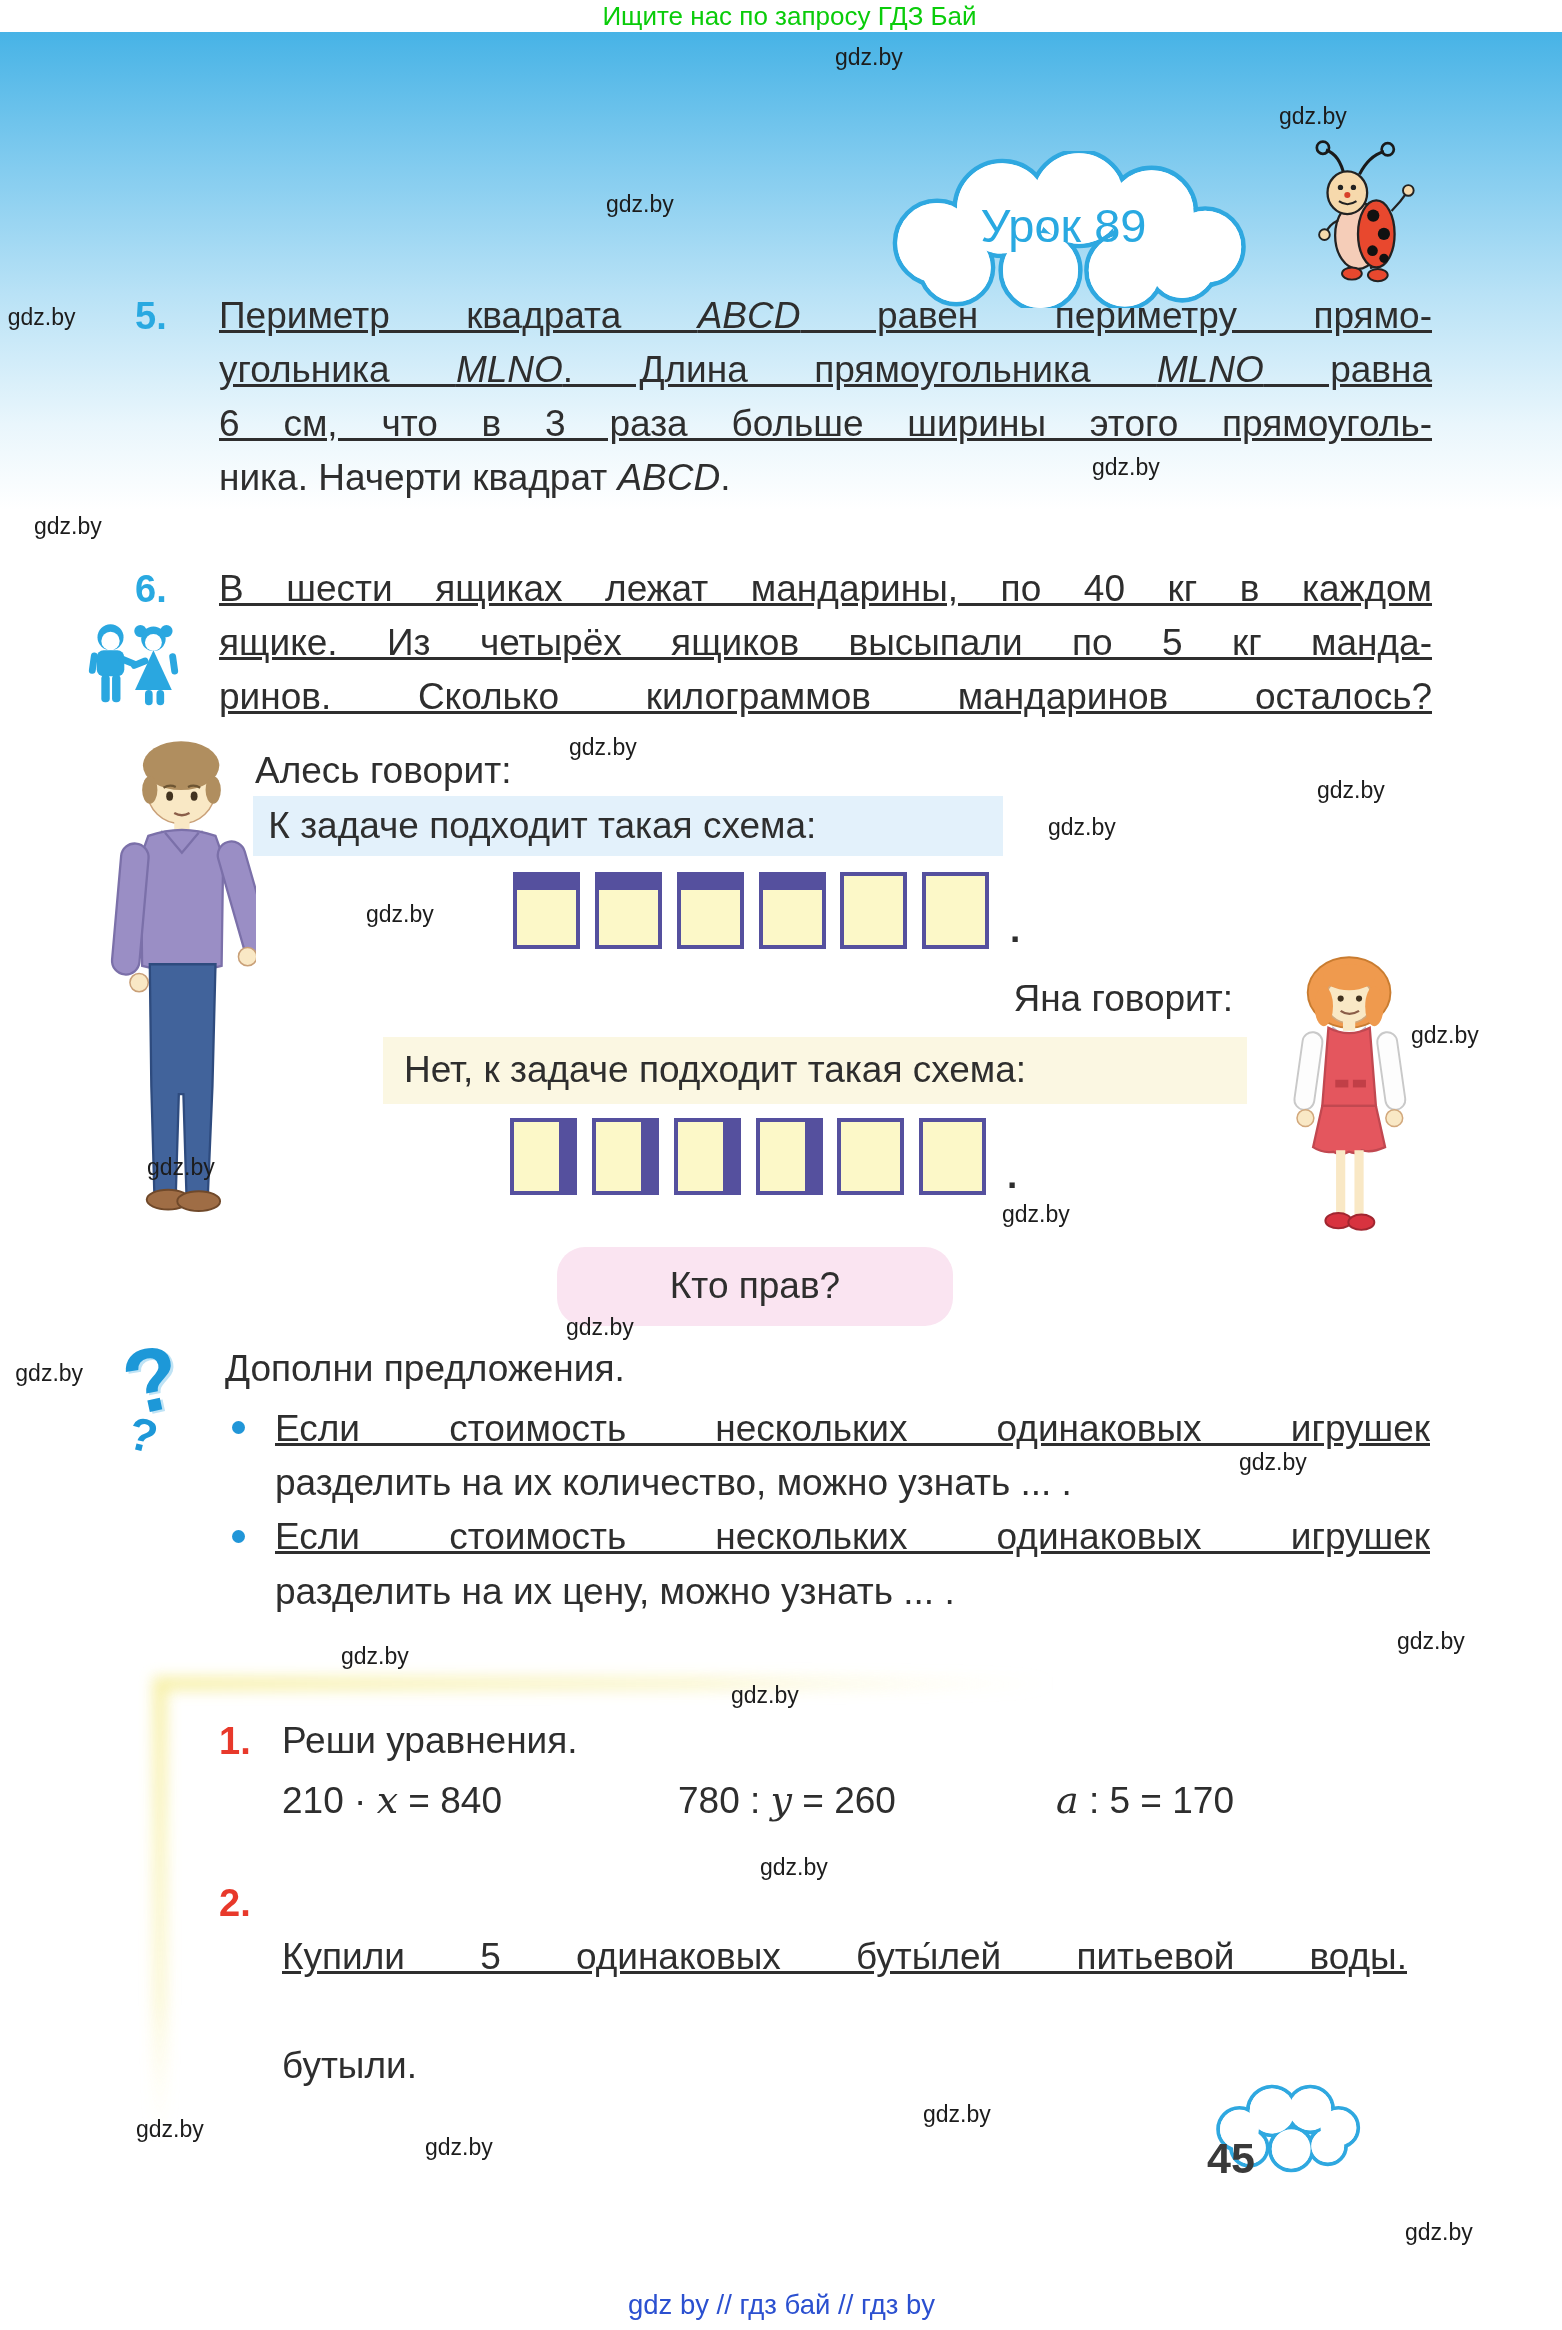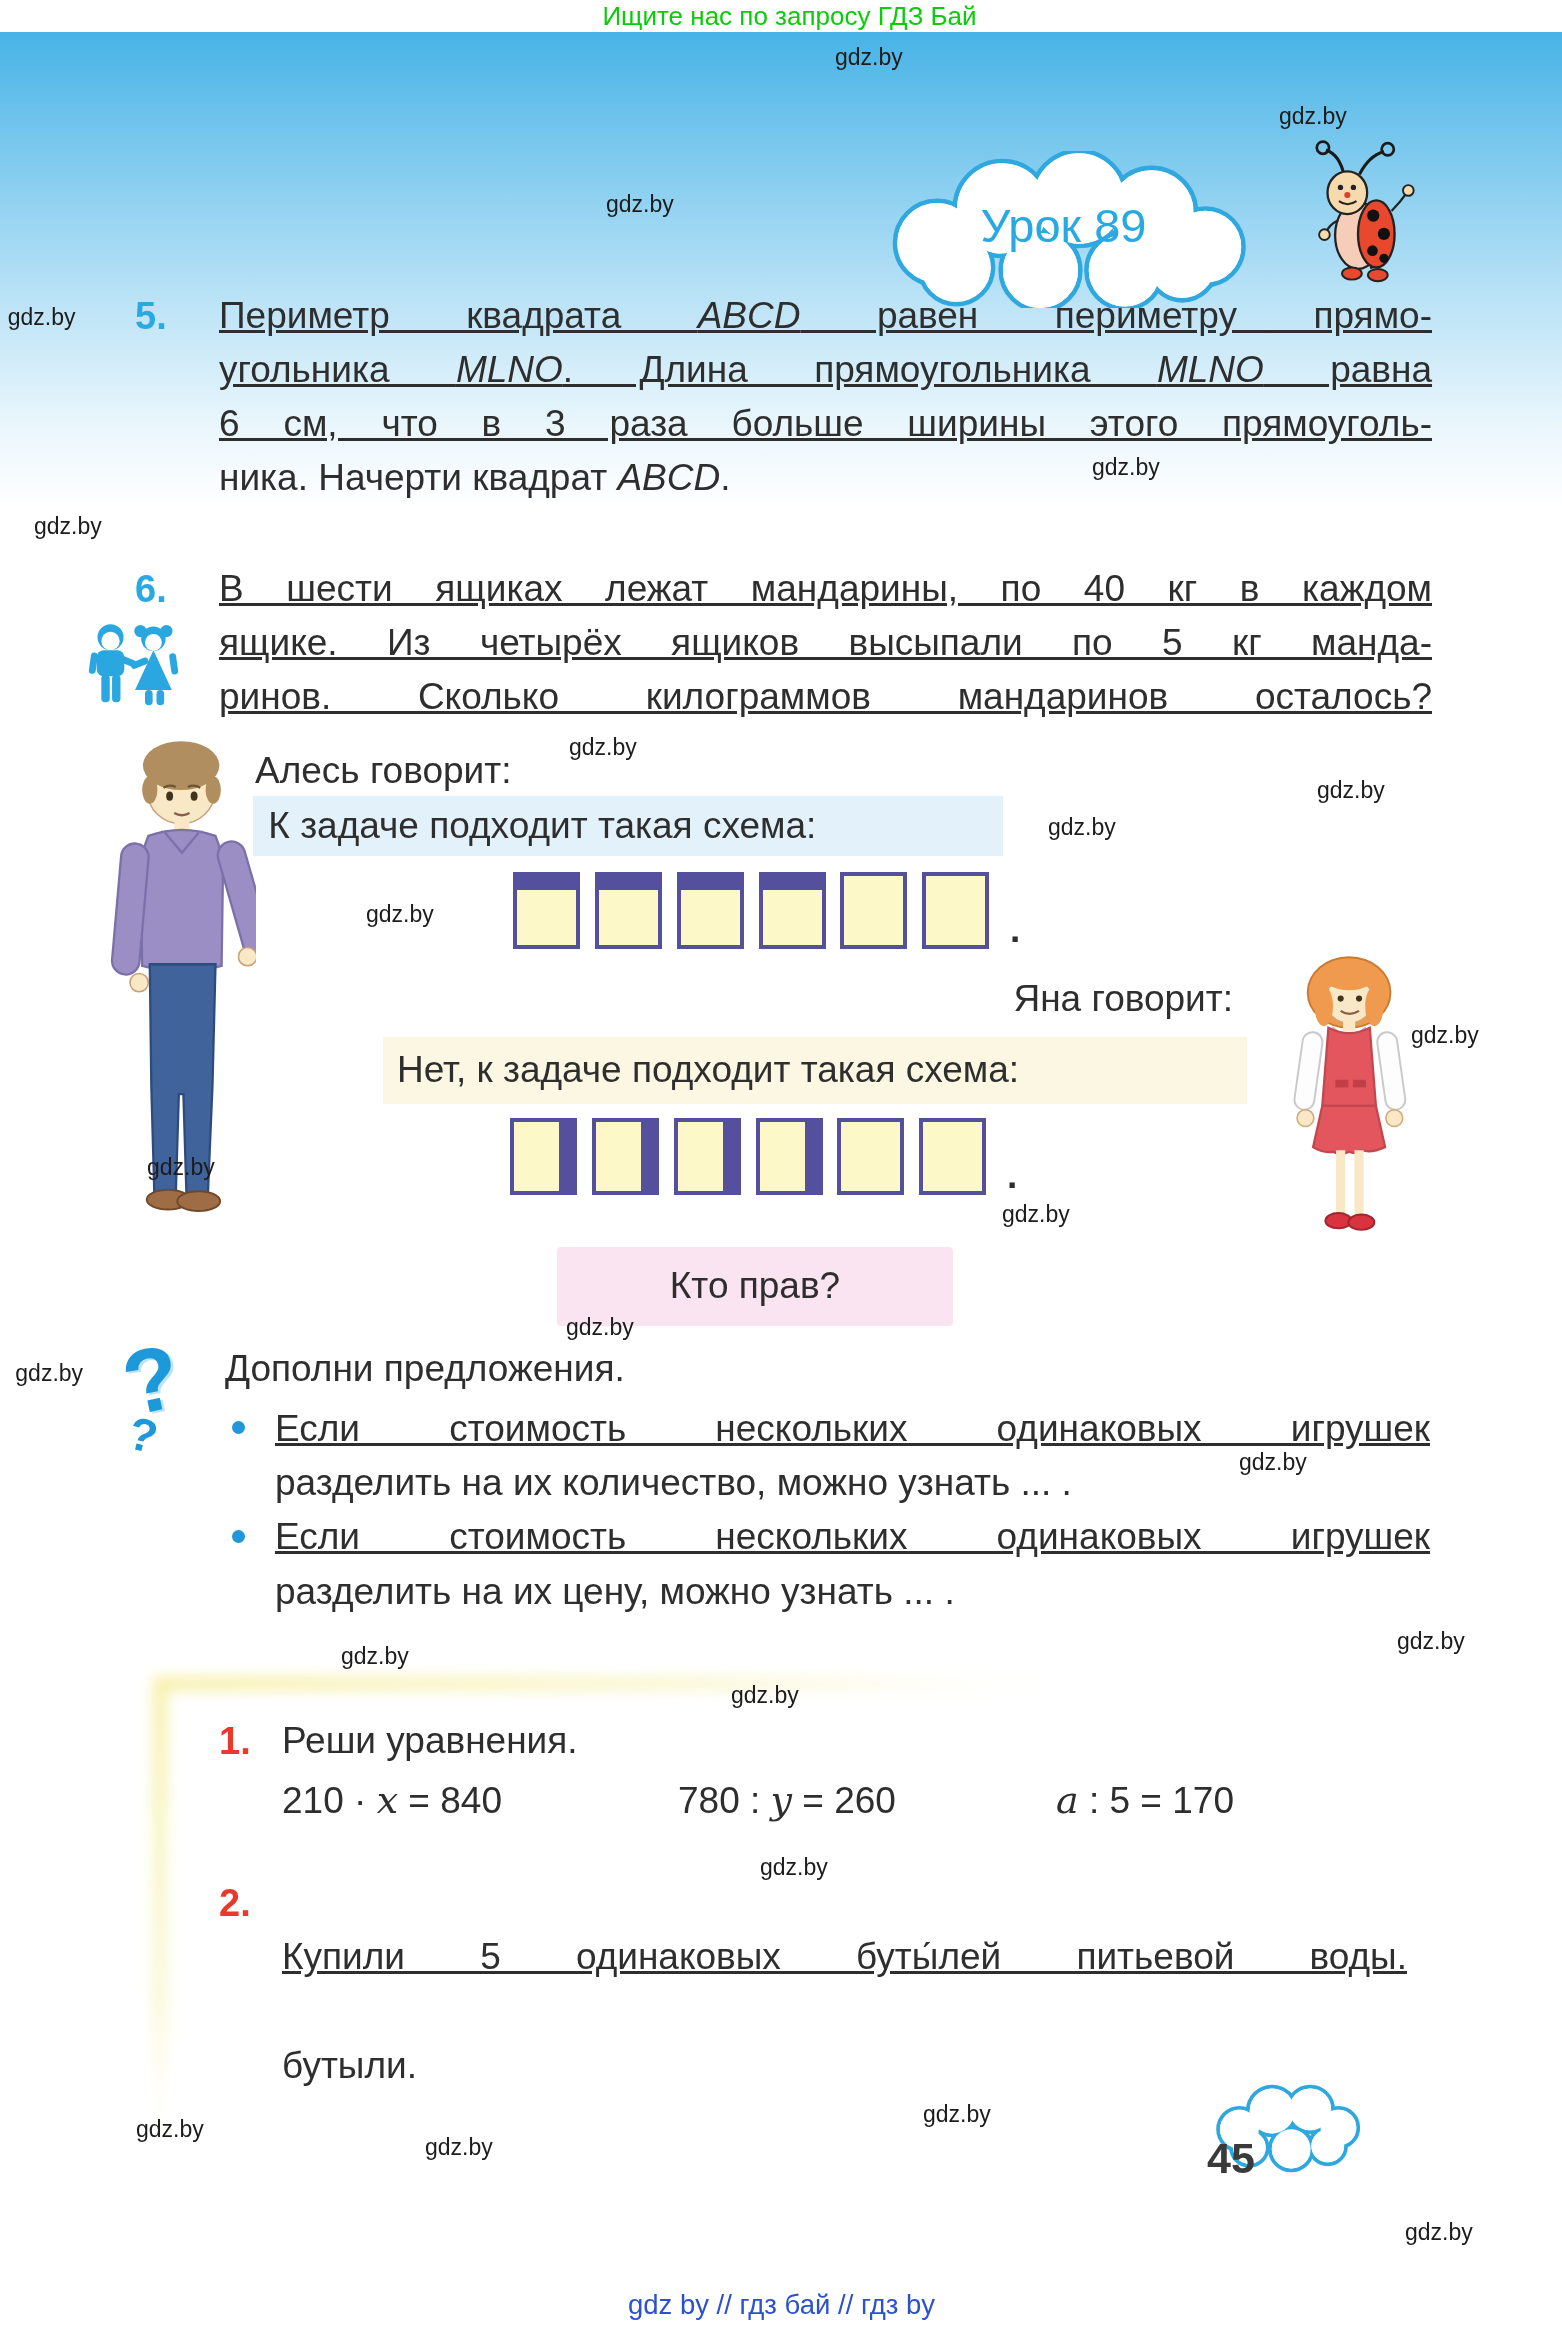--- a/index.html
+++ b/index.html
@@ -13,21 +13,21 @@
   .red{color:#e8392b;}
   .vi{font-style:italic;}
   .var{font-family:"DejaVu Serif",serif;font-style:italic;font-size:38px;}
   .wm{font-size:23px;color:#1c1c1c;white-space:nowrap;}
   .topbar{left:0;top:0;width:1563px;height:32px;background:#fff;text-align:center;}
   .promo{font-size:26px;line-height:32px;color:#0acc0a;margin-left:16px;}
   .sky{left:0;top:32px;width:1563px;height:478px;
        background:linear-gradient(180deg,#47b3e6 0%,#7cc9ee 25%,#b9e2f6 55%,#e9f6fc 82%,#ffffff 100%);}
   .hl-blue{background:#e3f1fb;}
   .hl-cream{background:#fbf7e2;}
-  .badge-pink{background:#fae4f1;border-radius:4px;display:flex;align-items:center;justify-content:center;}
+  .badge-pink{background:#fae4f1;border-radius:28px;display:flex;align-items:center;justify-content:center;}
   .bar{display:flex;align-items:center;}
   .box{position:absolute;width:67px;height:77px;background:#fcf8c8;border:4.6px solid #55509e;box-sizing:border-box;}
   .strip-top{position:absolute;left:0;top:0;right:0;height:13.8px;background:#55509e;}
   .strip-right{position:absolute;top:0;bottom:0;right:0;width:13.8px;background:#55509e;}
   .dot{position:absolute;width:13px;height:13px;border-radius:50%;background:#2196d8;}
   .qbig{font-size:90px;font-weight:800;color:#1d98d8;transform:rotate(-12deg);display:inline-block;
         text-shadow:2.3px 2.3px 0 #bfe3f5;line-height:1;}
   .qsmall{font-size:46px;font-weight:800;color:#1d98d8;transform:rotate(14deg);display:inline-block;line-height:1;}
   .cloud-label{width:100%;text-align:center;color:#29a9e1;font-size:47px;font-weight:400;}
   .pgnum{width:100%;text-align:left;color:#3a3a3a;font-size:43px;font-weight:700;margin-top:26px;}
@@ -245,21 +245,21 @@
       <circle cx="174" cy="226" r="11" fill="#f9e8c5" stroke="#d2a87c" stroke-width="2"></circle>
       <path d="M80 210 L150 210 L162 264 Q144 272 132 268 Q124 274 115 270 Q104 276 94 270 Q80 272 68 264 Z" fill="#e4565e" stroke="#c14850" stroke-width="3"></path>
       <rect x="98" y="268" width="12" height="86" fill="#f9e8c5"></rect>
       <rect x="122" y="268" width="12" height="86" fill="#f9e8c5"></rect>
       <ellipse cx="101" cy="360" rx="17" ry="10" fill="#d8333f" stroke="#a02630" stroke-width="2.5"></ellipse>
       <ellipse cx="131" cy="362" rx="17" ry="10" fill="#d8333f" stroke="#a02630" stroke-width="2.5"></ellipse>
     </svg>
   </div>
 
   <div class="abs hl-cream bar" style="left:383px;top:1037px;width:864px;height:67px">
-    <span class="t" style="padding-left:14px">Нет, к задаче подходит такая схема:</span>
+    <span class="t" style="padding-left:21px">Нет, к задаче подходит такая схема:</span>
   </div>
 
   <div class="abs" style="left:510px;top:1118px;width:490px;height:77px">
     <div class="box" style="left:0">
         <div class="strip-right"></div>
       </div>
     <div class="box" style="left:82px">
         <div class="strip-right"></div>
       </div>
     <div class="box" style="left:164px">

